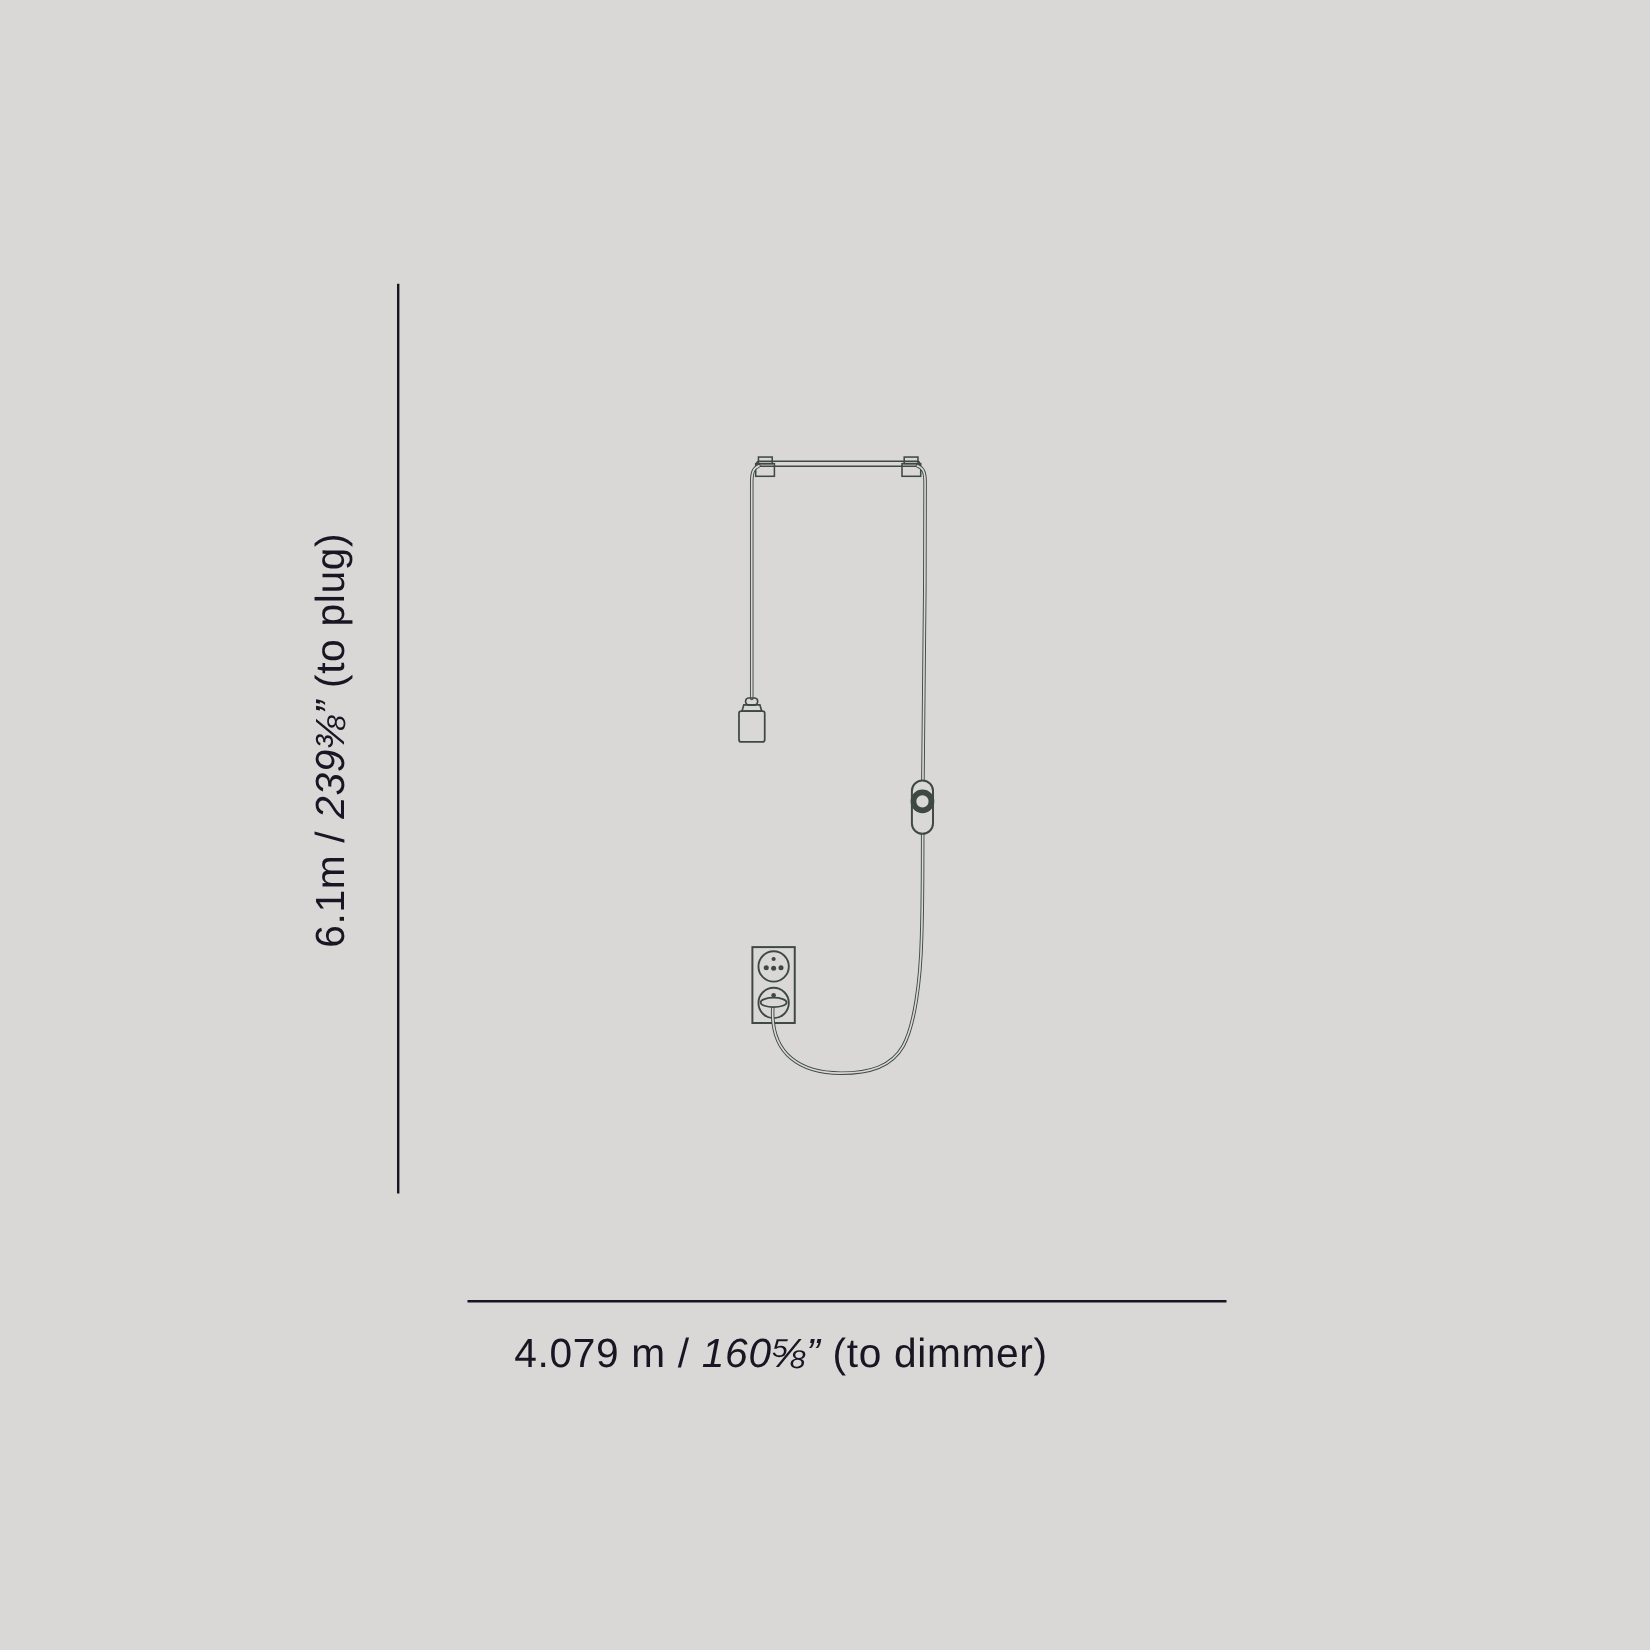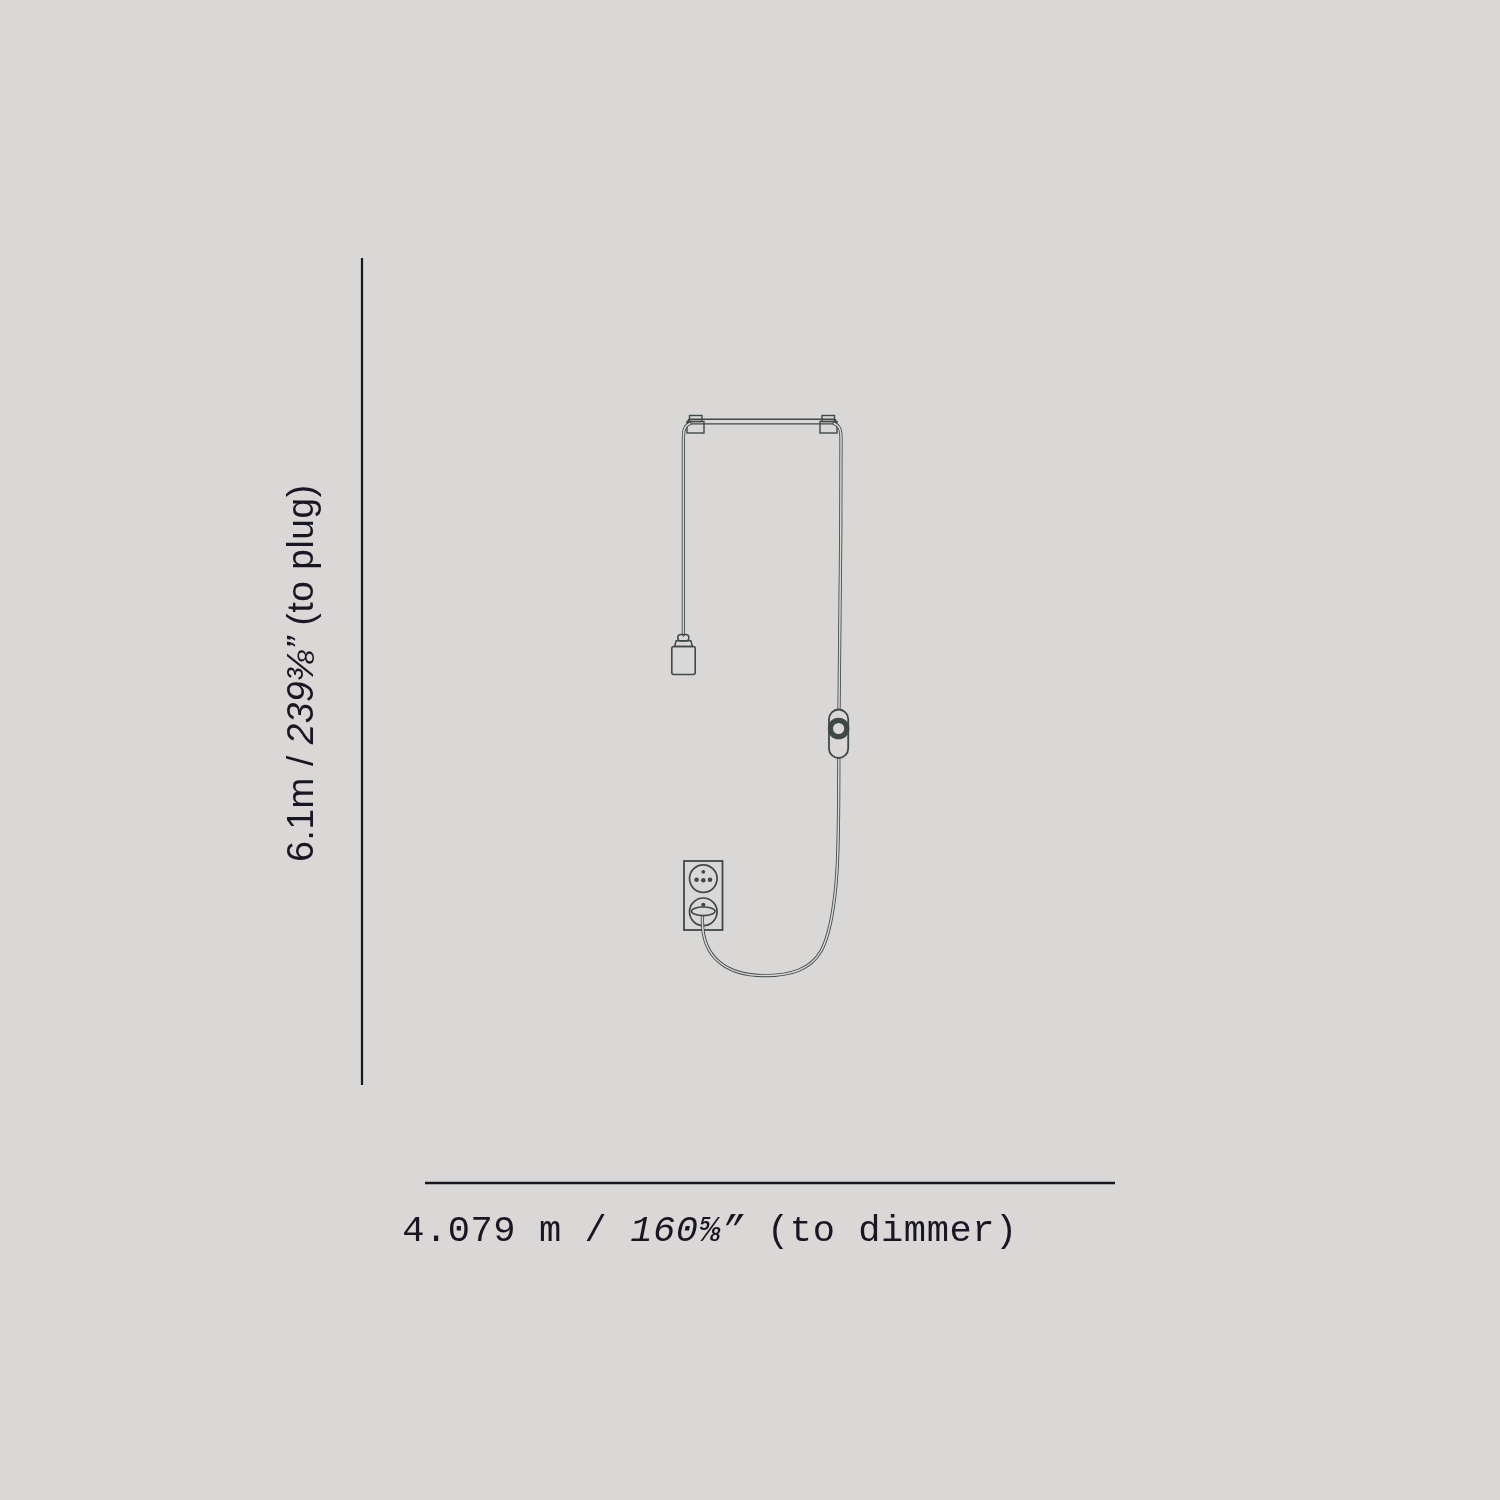--- a/index.html
+++ b/index.html
@@ -26,21 +26,20 @@
     line-height:1.2;
   }
   .dim-label .it{font-style:italic;}
   #v-label{
     left:301px;top:673px;
     transform:translate(-50%,-50%) rotate(-90deg);
   }
   #h-label{
     left:710px;top:1231px;
     transform:translate(-50%,-50%);
-    font-family:Liberation Mono, monospace;
   }
   .ink{stroke:var(--dimension-ink);}
   .art{stroke:var(--artwork-stroke);fill:none;}
   .art-fill{fill:var(--artwork-stroke);stroke:none;}
   .bgfill{fill:var(--background);}
   .cord-outer{stroke:var(--artwork-stroke);stroke-width:3.2;fill:none;stroke-linecap:round;}
   .cord-inner{stroke:var(--background);stroke-width:1.5;fill:none;stroke-linecap:round;}
 </style>
 </head>
 <body>

